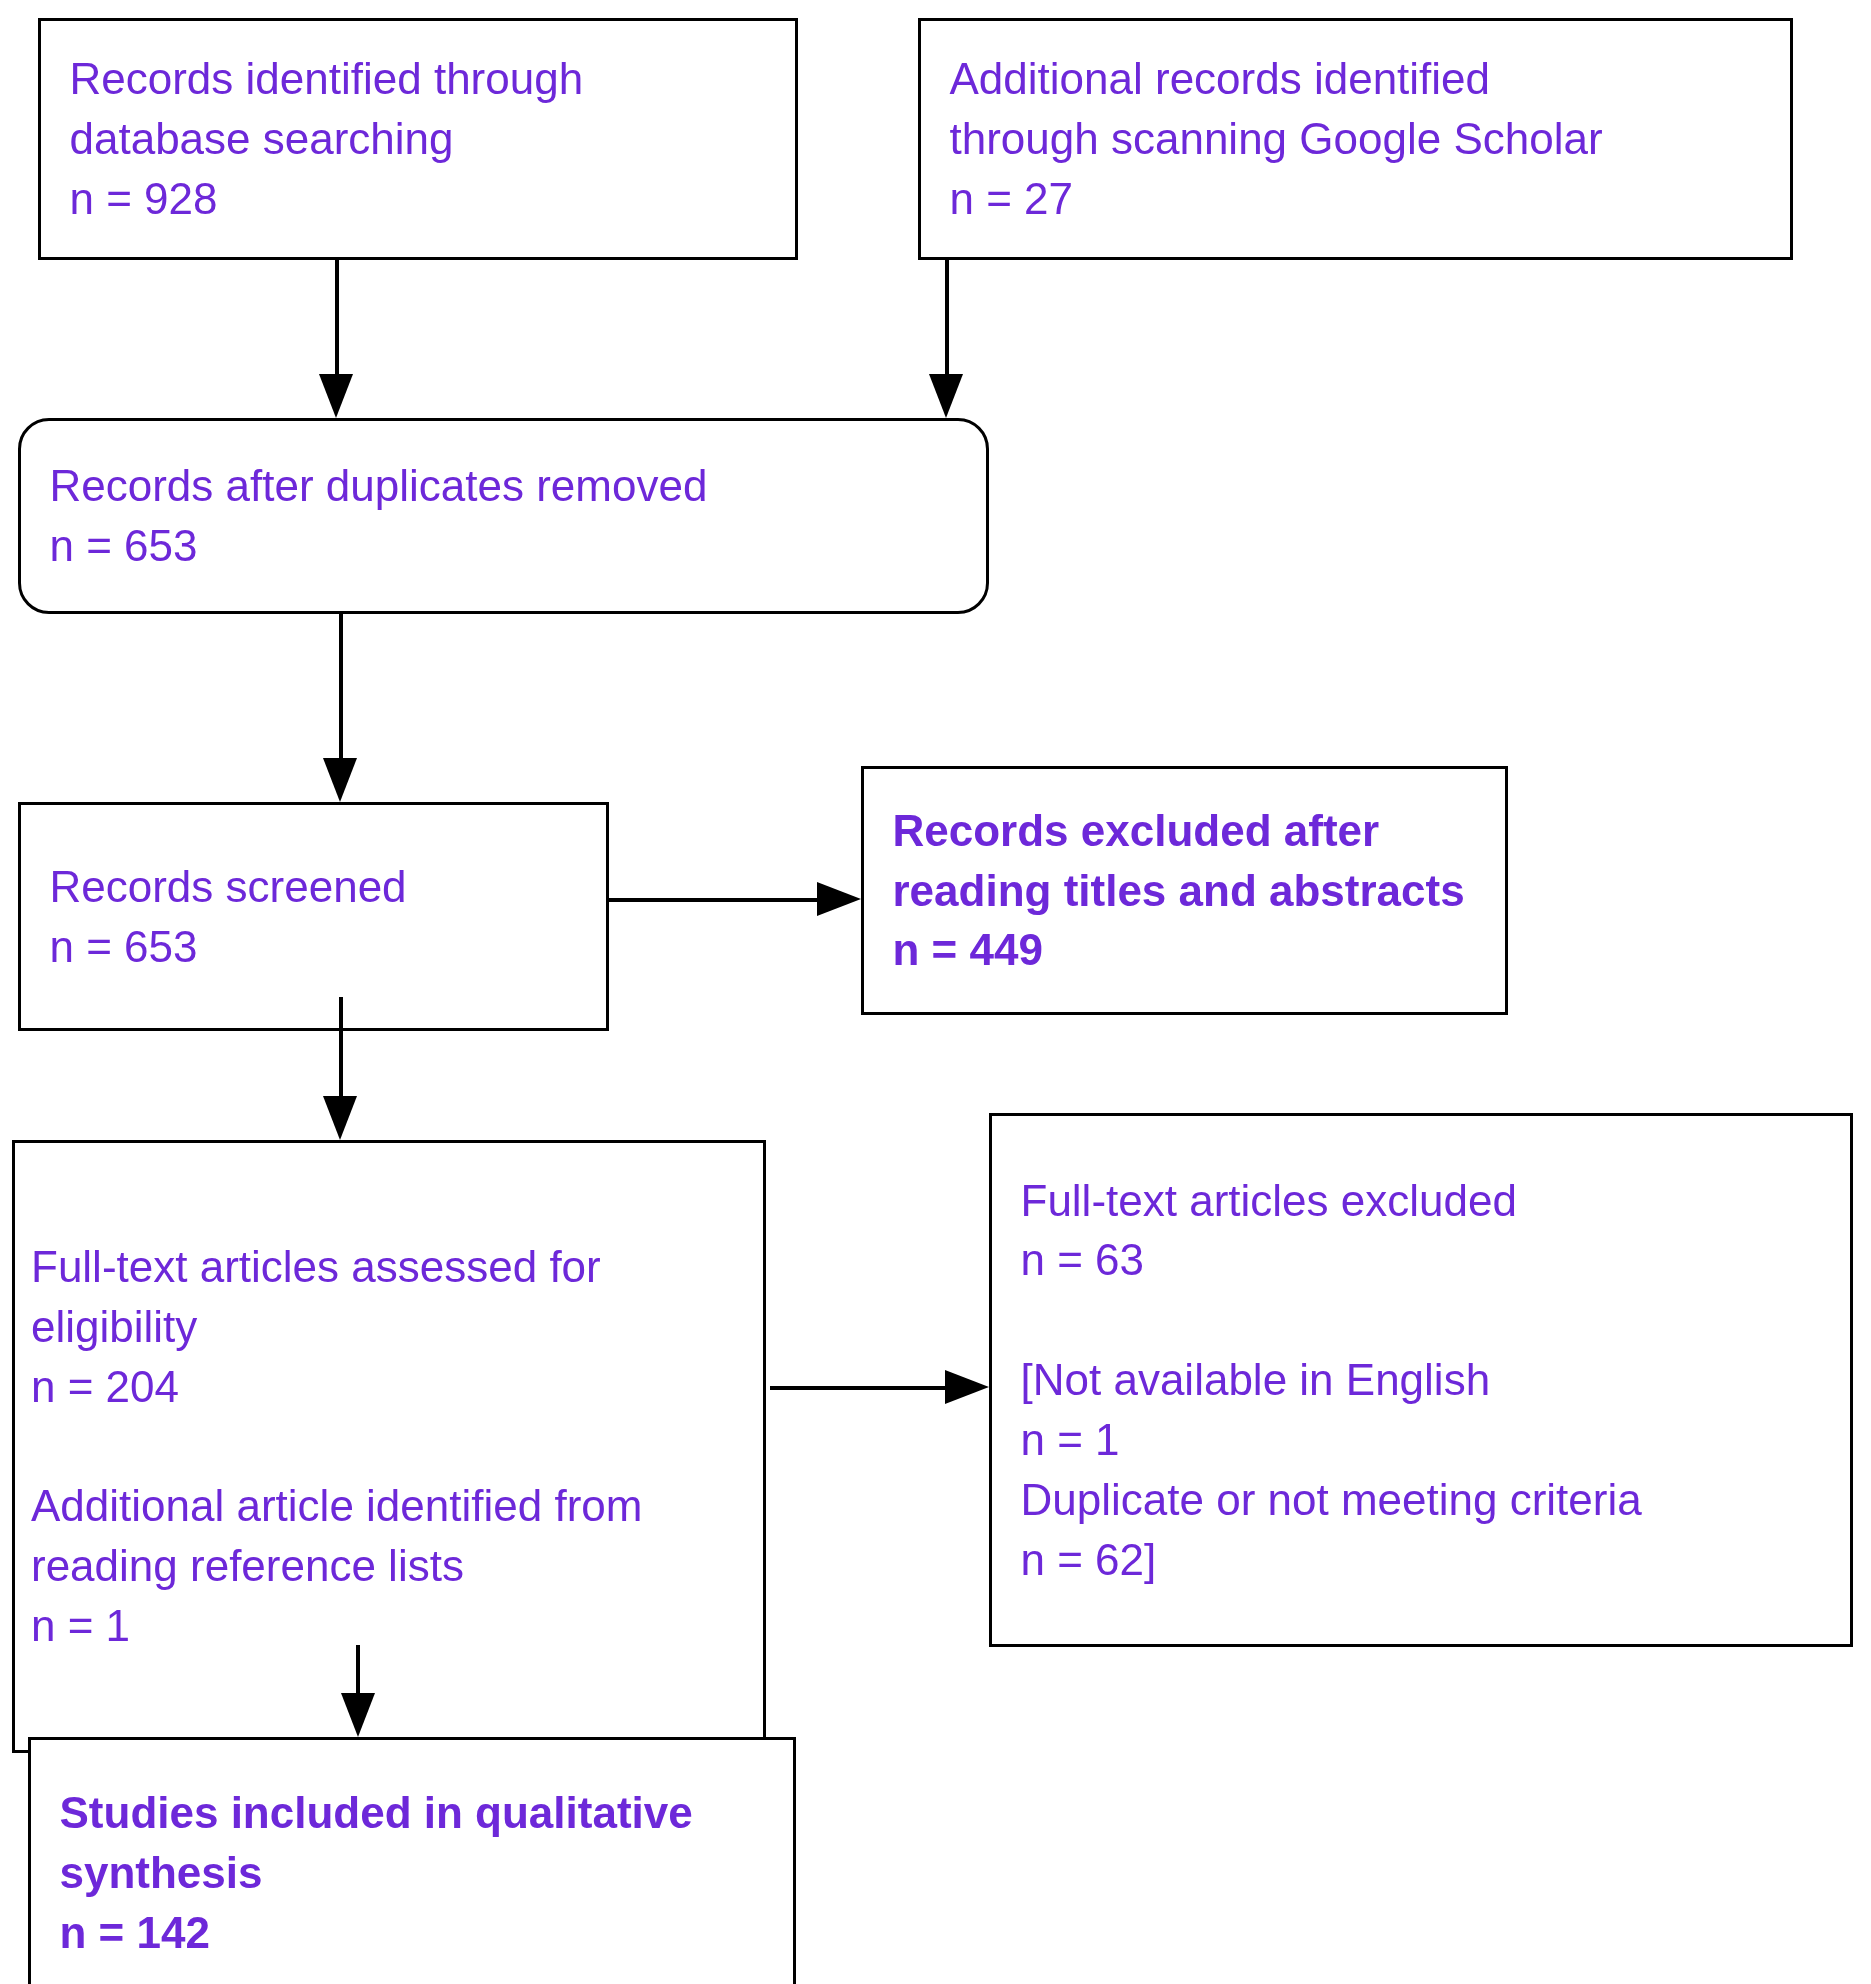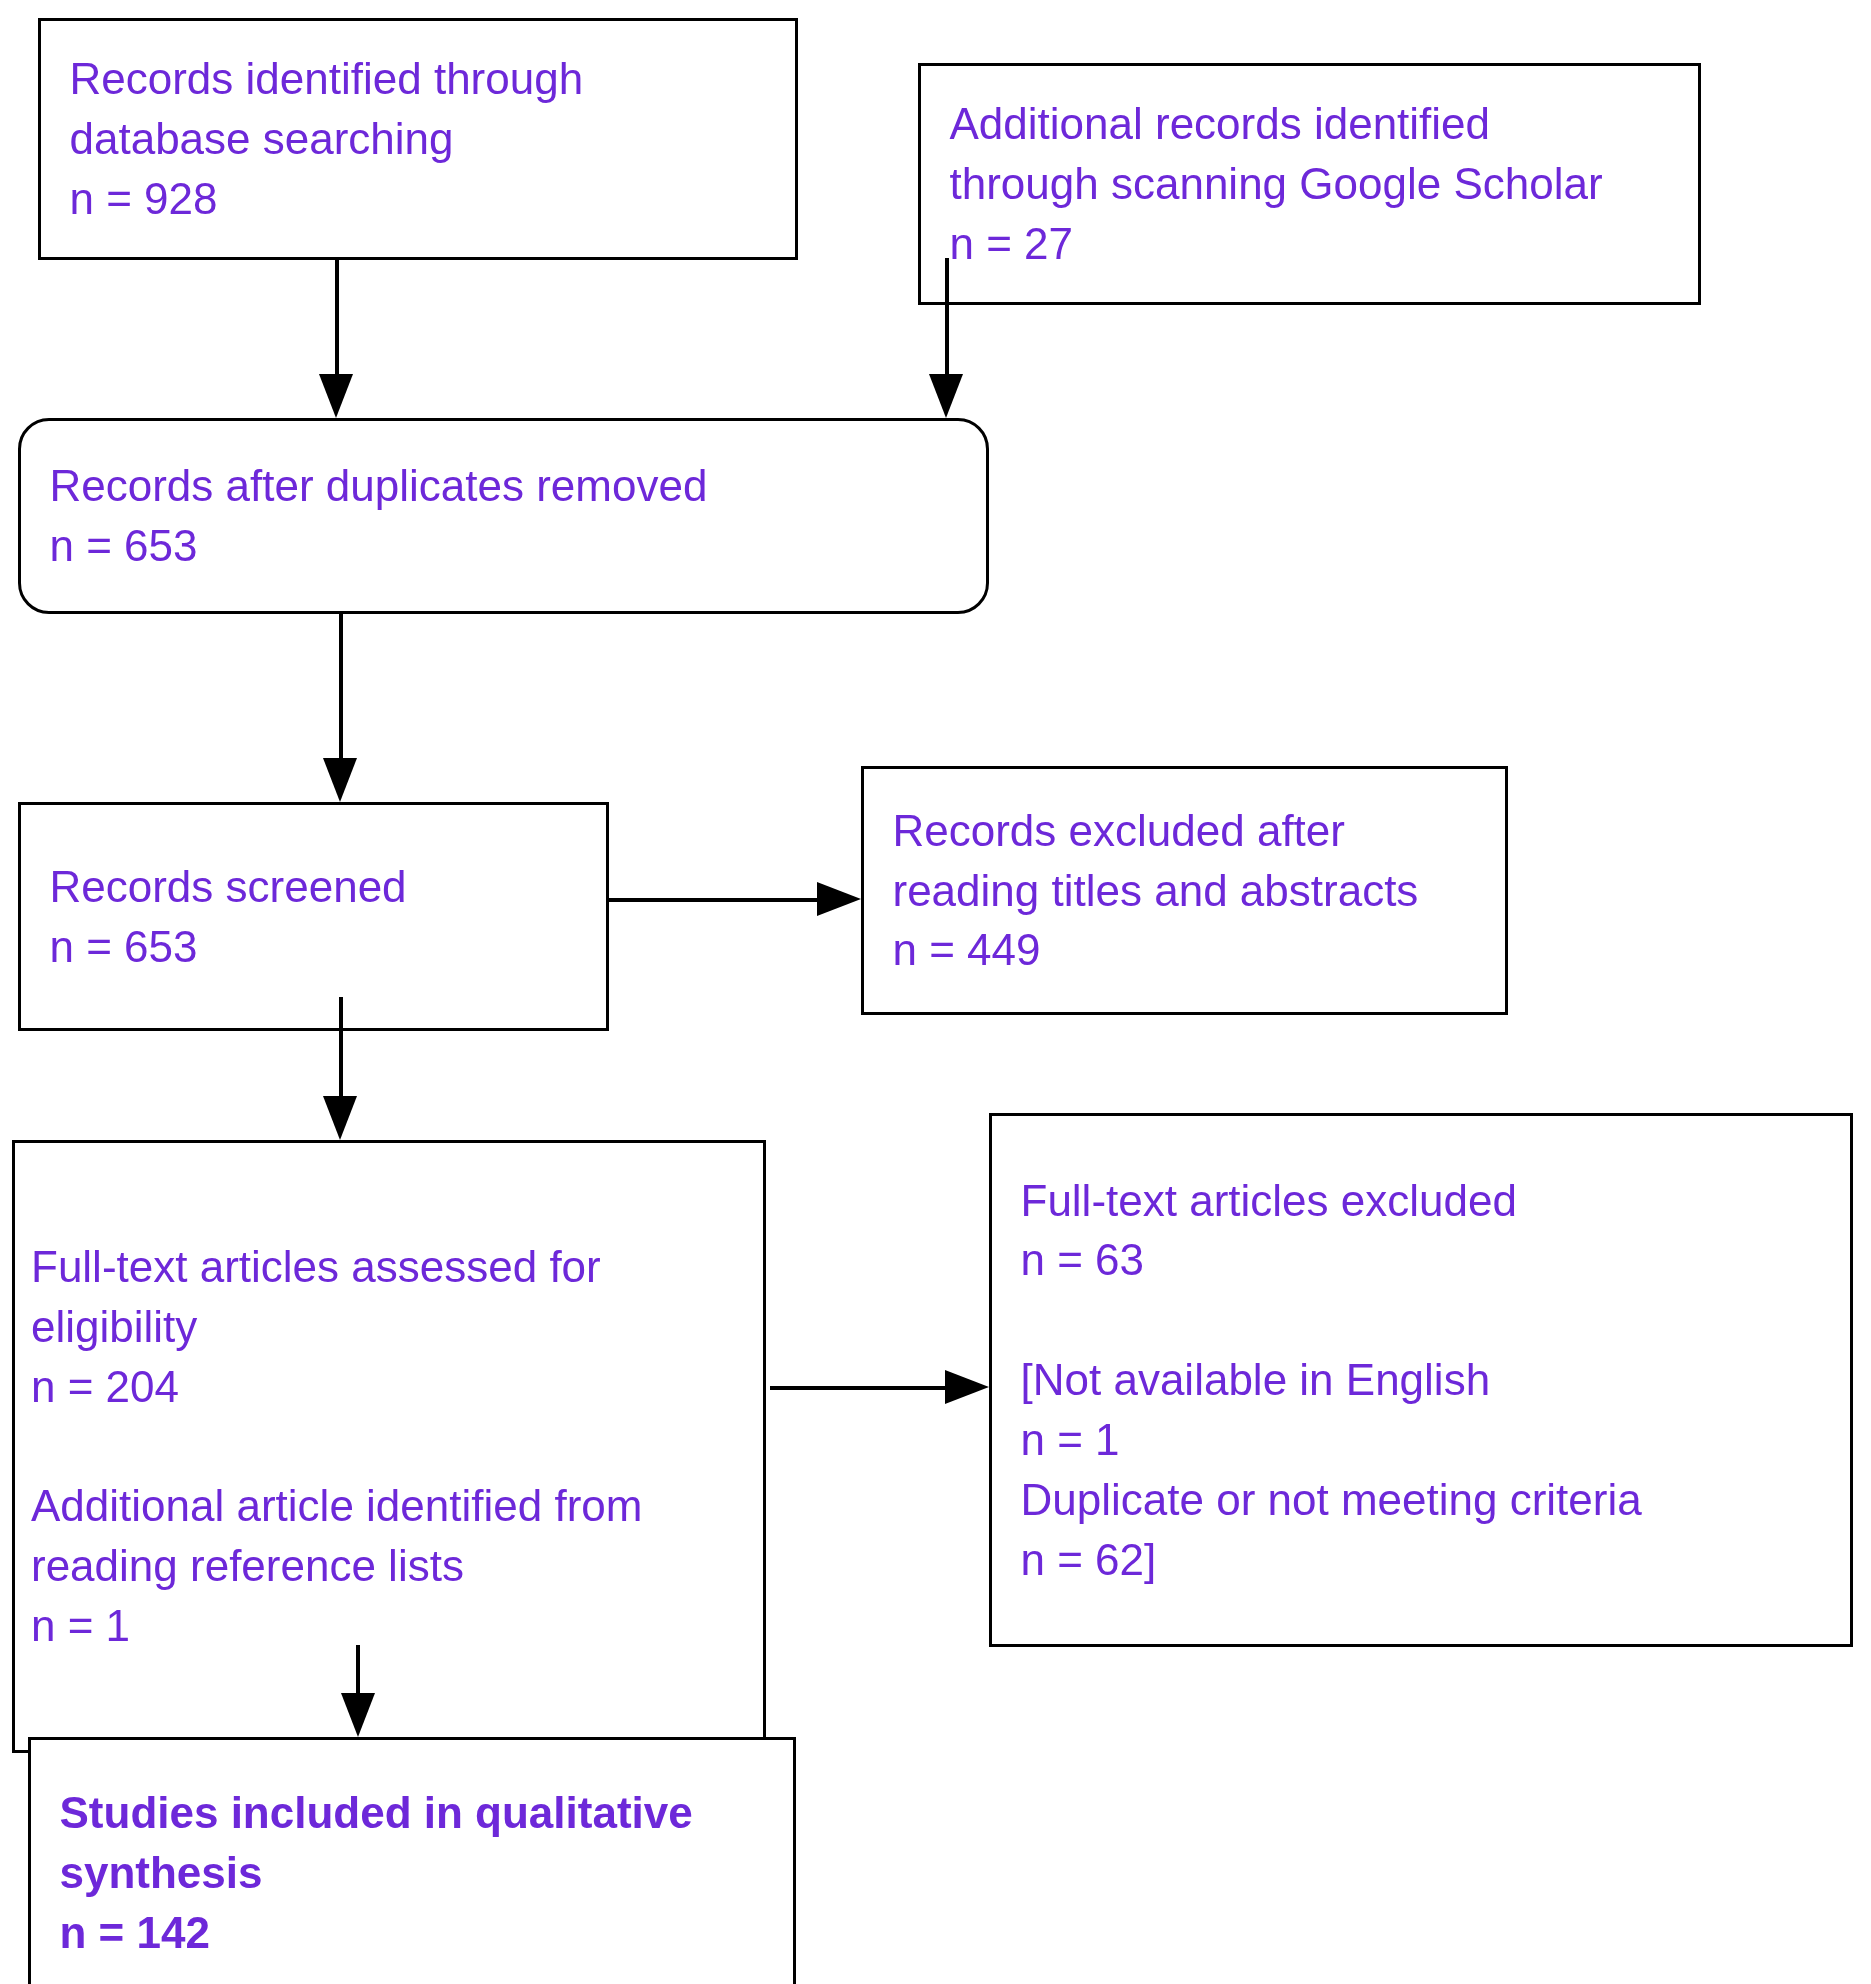--- a/index.html
+++ b/index.html
@@ -23,24 +23,24 @@
     display: flex;
     align-items: center;
     padding: 17px 28.5px;
     font-size: 44px;
     line-height: 1.36;
     white-space: pre-line;
     color: #6d28d9;
   }
   
   .b1 { left: 38px;   top: 18px;   width: 760px; height: 242px; }
-  .b2 { left: 918px; top: 18px;   width: 783px; height: 242px; margin-top: 45px; }
+  .b2 { left: 918px; top: 18px;   width: 875px; height: 242px; }
   .b3 { left: 18px;   top: 418px;  width: 971px; height: 196px; border-radius: 31px; }
   .b4 { left: 18px;   top: 802px; width: 591px;  height: 229px; }
-  .b5 { left: 861px; top: 766px; width: 647px;  height: 249px; }
+  .b5 { left: 861px; top: 766px; width: 647px;  height: 249px; font-weight: bold; }
   .b6 { left: 12px;   top: 1140px; width: 754px; height: 613px; padding-left: 16px; }
   .b7 { left: 989px; top: 1113px; width: 864px; height: 534px; }
   .b8 { left: 28px;   top: 1737px; width: 768px; height: 272px; font-weight: bold; }
 
   
   .vline { position: absolute; width: 3.6px; background: #000000; }
   .hline { position: absolute; height: 3.6px; background: #000000; }
   .head-down {
     position: absolute; width: 0; height: 0;
     border-left: 17px solid transparent;

